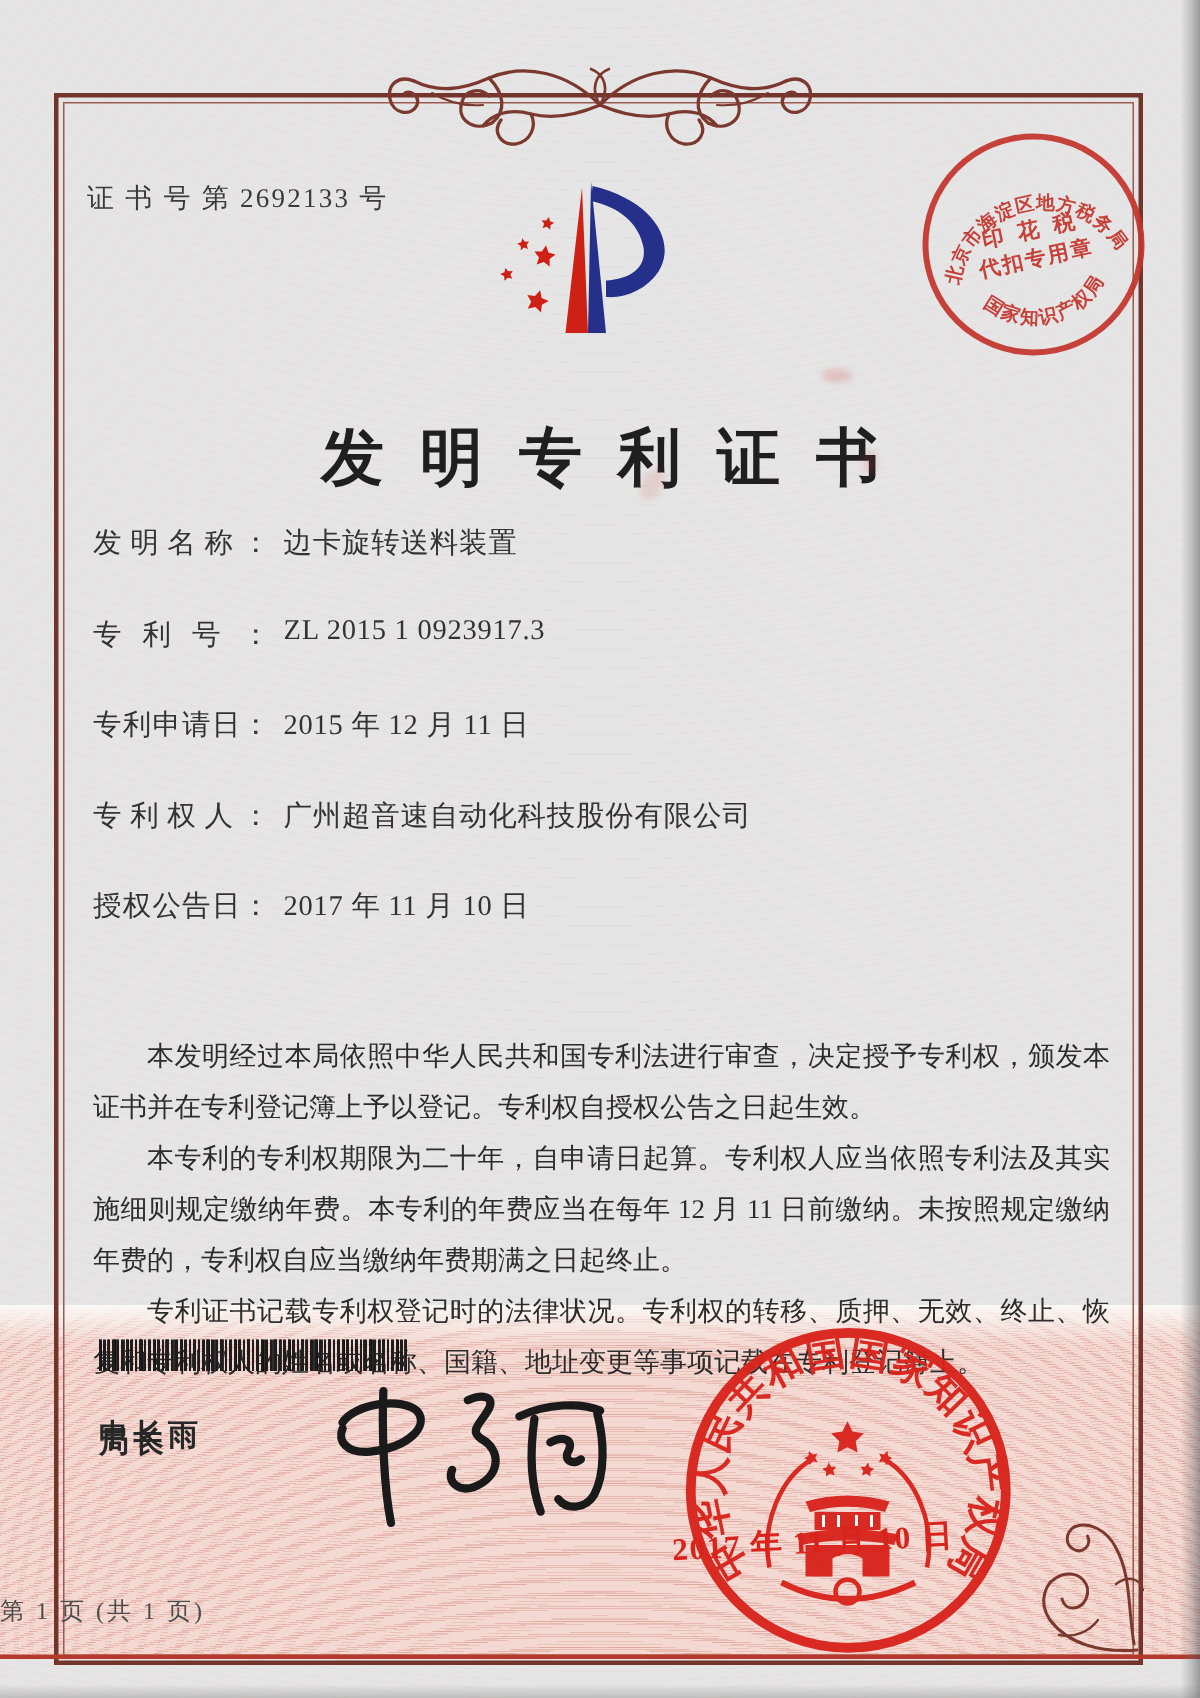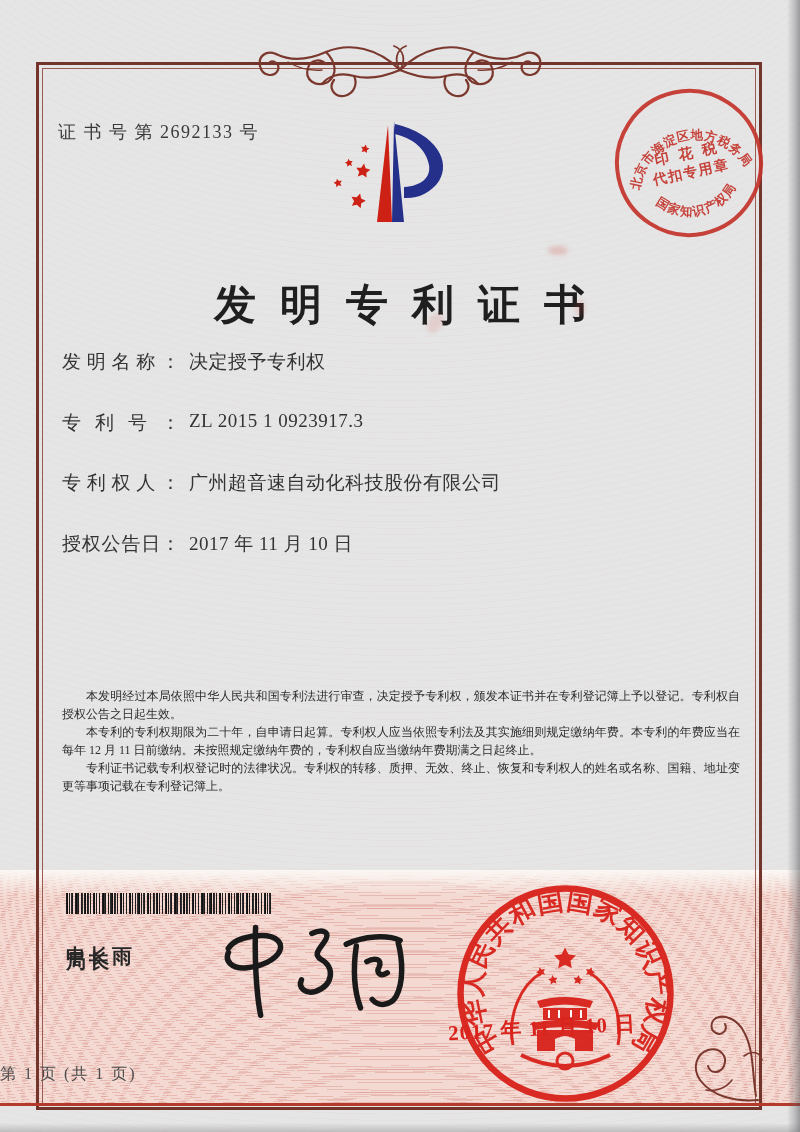--- a/index.html
+++ b/index.html
@@ -29,21 +29,21 @@
   .title{position:absolute;left:0;top:234px;width:100%;text-align:center;font-size:42px;font-weight:bold;
      color:#1f1f1f;letter-spacing:24px;text-indent:24px;margin-top:43px;}
   .smudge{position:absolute;border-radius:50%;filter:blur(2px);pointer-events:none;}
   .sm1{left:548px;top:246px;width:20px;height:9px;background:rgba(205,70,60,.22);}
   .sm2{left:575px;top:300px;width:10px;height:16px;background:rgba(205,70,60,.16);}
   .sm3{left:428px;top:312px;width:14px;height:22px;background:rgba(205,70,60,.14);transform:rotate(30deg);}
   .fields{position:absolute;left:62px;top:349px;}
   .field-row{height:60.5px;font-size:19px;color:#333;white-space:nowrap;}
   .field-label{display:inline-block;width:118px;text-align:justify;text-align-last:justify;vertical-align:top;}
   .field-value{margin-left:9px;letter-spacing:.5px;}
-  .body-text{position:absolute;left:62px;top:687px;width:678px;font-size:12px;line-height:18px;
+  .body-text{position:absolute;left:62px;top:687px;width:678px;font-size:18px;line-height:34px;
      color:#2c2c2c;text-align:justify;}
   .body-text p{margin:0;text-indent:2em;}
   .barcode{position:absolute;left:66px;top:893px;width:206px;height:21px;
      background-image:
        repeating-linear-gradient(90deg,#1d1d1d 0 1.5px,rgba(0,0,0,0) 1.5px 3px),
        repeating-linear-gradient(90deg,#111 0 2px,rgba(0,0,0,0) 2px 9px),
        repeating-linear-gradient(90deg,#2e2e2e 0 1px,rgba(0,0,0,0) 1px 5.5px);}
   .officer-role{position:absolute;left:66px;top:948px;font-size:20px;font-weight:bold;color:#272727;
      font-family:Liberation Serif, serif;letter-spacing:3px;}
   .officer-name{position:absolute;left:66px;top:943px;font-size:20px;font-weight:bold;color:#272727;
@@ -121,24 +121,27 @@
     <text x="85" y="99" text-anchor="middle" font-size="14" font-weight="bold" fill="#c3342b" letter-spacing="1.5">代扣专用章</text>
   </svg>
 
   <div class="title">发明专利证书</div>
   <div class="smudge sm1"></div>
   <div class="smudge sm2"></div>
   <div class="smudge sm3"></div>
 
   <div class="fields">
     <div class="field-row">
-      <span class="field-label">发明名称：</span><span class="field-value">决定授予专利权</span>
+      <span class="field-label">发明名称：</span><span class="field-value">边卡旋转送料装置</span>
     </div>
     <div class="field-row">
       <span class="field-label">专利号：</span><span class="field-value">ZL 2015 1 0923917.3</span>
+    </div>
+    <div class="field-row">
+      <span class="field-label">专利申请日：</span><span class="field-value">2015 年 12 月 11 日</span>
     </div>
     <div class="field-row">
       <span class="field-label">专利权人：</span><span class="field-value">广州超音速自动化科技股份有限公司</span>
     </div>
     <div class="field-row">
       <span class="field-label">授权公告日：</span><span class="field-value">2017 年 11 月 10 日</span>
     </div>
   </div>
 
   <div class="body-text">

